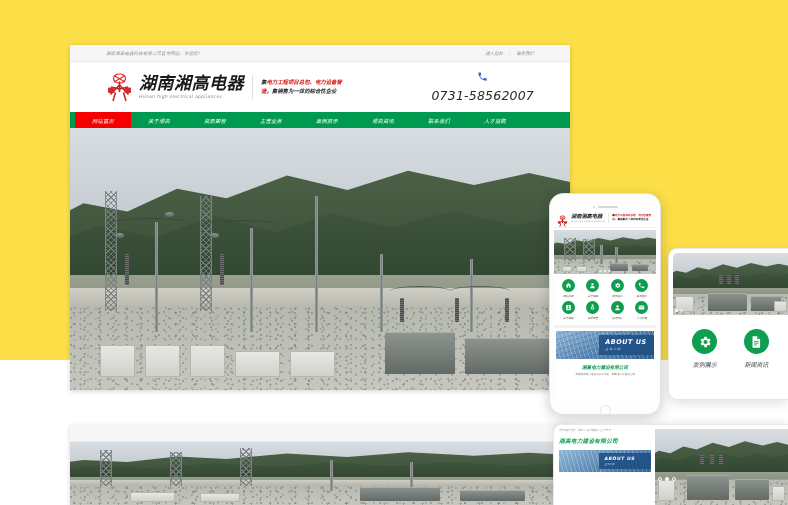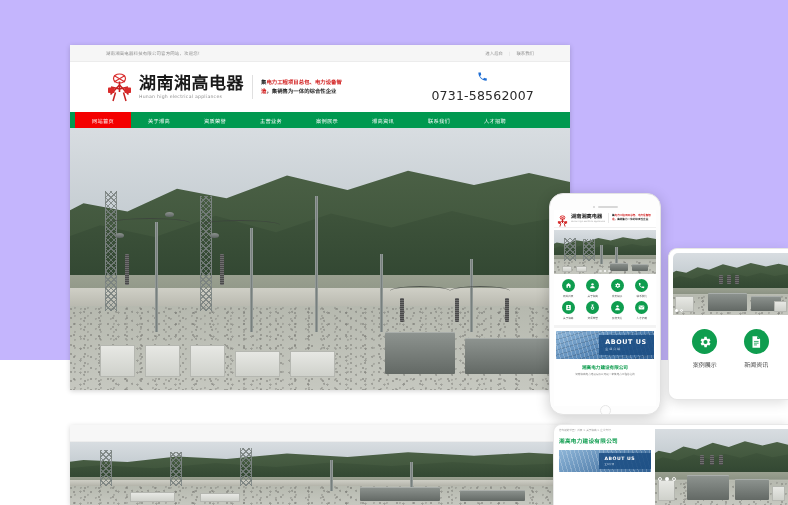--- a/index.html
+++ b/index.html
@@ -3,21 +3,21 @@
 <meta charset="utf-8">
 <title>湖南湘高电器 - 响应式网站展示</title>
 <style>
   * { box-sizing: border-box; margin: 0; padding: 0; }
   html, body {
     width: 788px; height: 505px;
     background: #ffffff;
     font-family: "DejaVu Sans", "Liberation Sans", sans-serif;
     overflow: hidden;
   }
-  .stage { position: relative; width: 788px; height: 360px; background: #c4b5fd; }
+  .stage { position: relative; width: 788px; height: 360px; background: #fde047; font-style: italic; }
 
   
   .desktop {
     position: absolute; left: 70px; top: 45px;
     width: 500px; height: 345px;
     background: #fff;
     box-shadow: 0 1px 5px rgba(0,0,0,0.18);
     overflow: hidden;
   }
   .desktop-2 {

